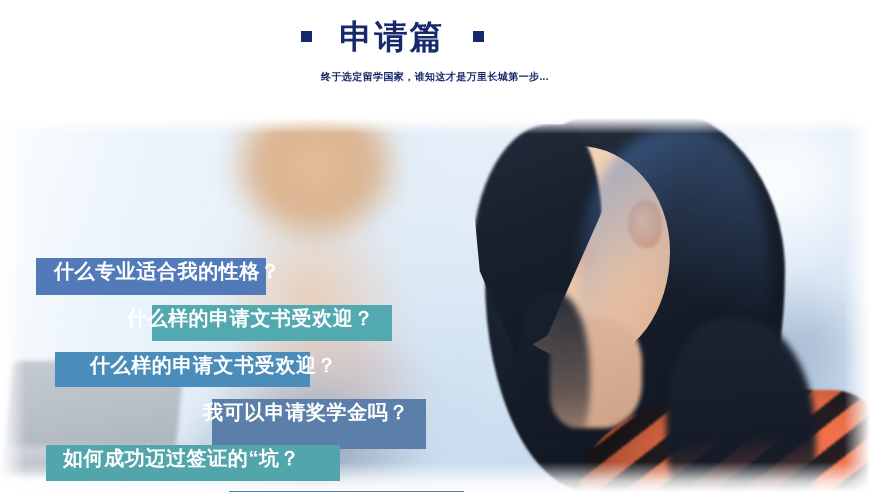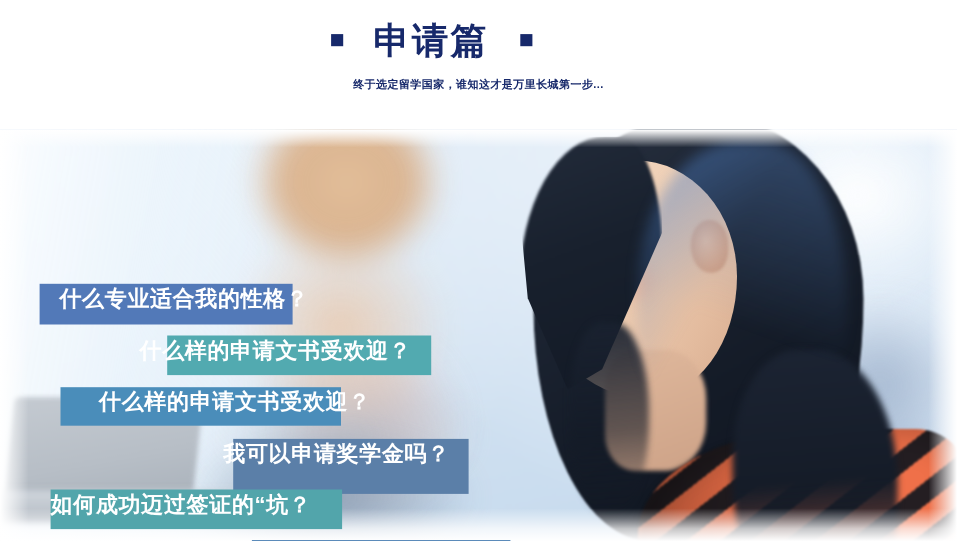--- a/index.html
+++ b/index.html
@@ -403,21 +403,21 @@
         </div>
         <div class="banner" style="left: 152px; top: 187px; width: 240px; height: 36px; background: rgb(82, 170, 176); justify-content: flex-end; padding-left: 0px; padding-right: 18px;">
           <span class="banner-label">什么样的申请文书受欢迎？</span>
         </div>
         <div class="banner" style="left: 55px; top: 234px; width: 255px; height: 35px; background: rgb(74, 141, 186); justify-content: flex-start; padding-left: 35px; padding-right: 0px;">
           <span class="banner-label">什么样的申请文书受欢迎？</span>
         </div>
         <div class="banner" style="left: 212px; top: 281px; width: 214px; height: 50px; background: rgb(91, 127, 168); justify-content: flex-end; padding-left: 0px; padding-right: 17px;">
           <span class="banner-label">我可以申请奖学金吗？</span>
         </div>
-        <div class="banner" style="left: 46px; top: 327px; width: 265px; height: 36px; background: rgb(82, 165, 171); justify-content: flex-start; padding-left: 0; padding-right: 0px;">
+        <div class="banner" style="left: 46px; top: 327px; width: 294px; height: 36px; background: rgb(82, 165, 171); justify-content: flex-start; padding-left: 17px; padding-right: 0px;">
           <span class="banner-label">如何成功迈过签证的“坑？</span>
         </div>
         <div class="banner" style="left: 229px; top: 373px; width: 235px; height: 36px; background: rgb(74, 127, 179); justify-content: flex-end; padding-left: 0px; padding-right: 17px;"></div>
       </div>
 
   </div>
 
 </div>
 
 </body></html>

